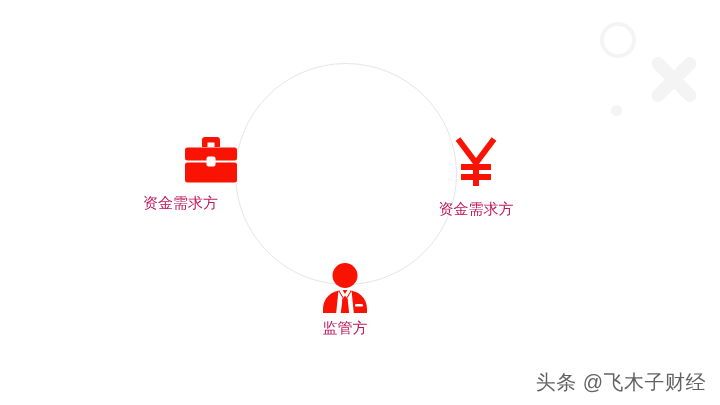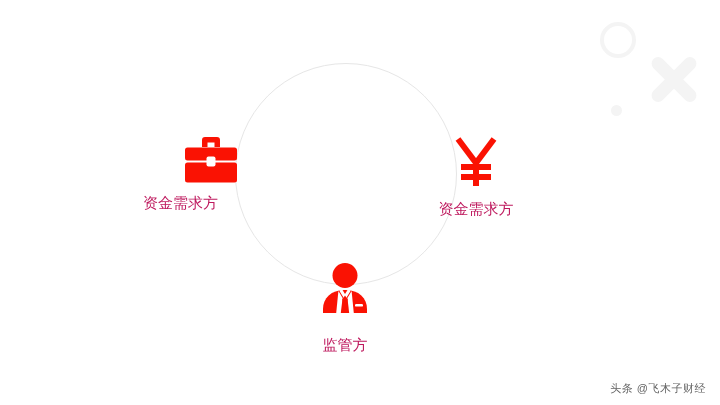--- a/index.html
+++ b/index.html
@@ -115,21 +115,21 @@
     width: 104px;
   }
   #node-lender .labels { margin-top: 8px; }
 
   
   #node-regulator {
     left: 305px;
     top: 262px;
     width: 80px;
   }
-  #node-regulator .labels { margin-top: 18px; font-family: Liberation Serif, serif; }
+  #node-regulator .labels { margin-top: 1px; font-family: Liberation Serif, serif; }
 
   
   .ico-briefcase {
     width: 56px;
     height: 48px;
   }
   
   .ico-yuan {
     width: 46px;
     height: 52px;
@@ -138,21 +138,21 @@
   .ico-person {
     width: 48px;
     height: 52px;
   }
 
   
   .watermark {
     position: absolute;
     right: 14px;
     bottom: 9px;
-    font-size: 11px;
+    font-size: 20px;
     color: #555555;
     letter-spacing: 0.5px;
     white-space: nowrap;
     opacity: 0.92;
   }
 </style>
 </head>
 <body>
 
 <div id="stage">

